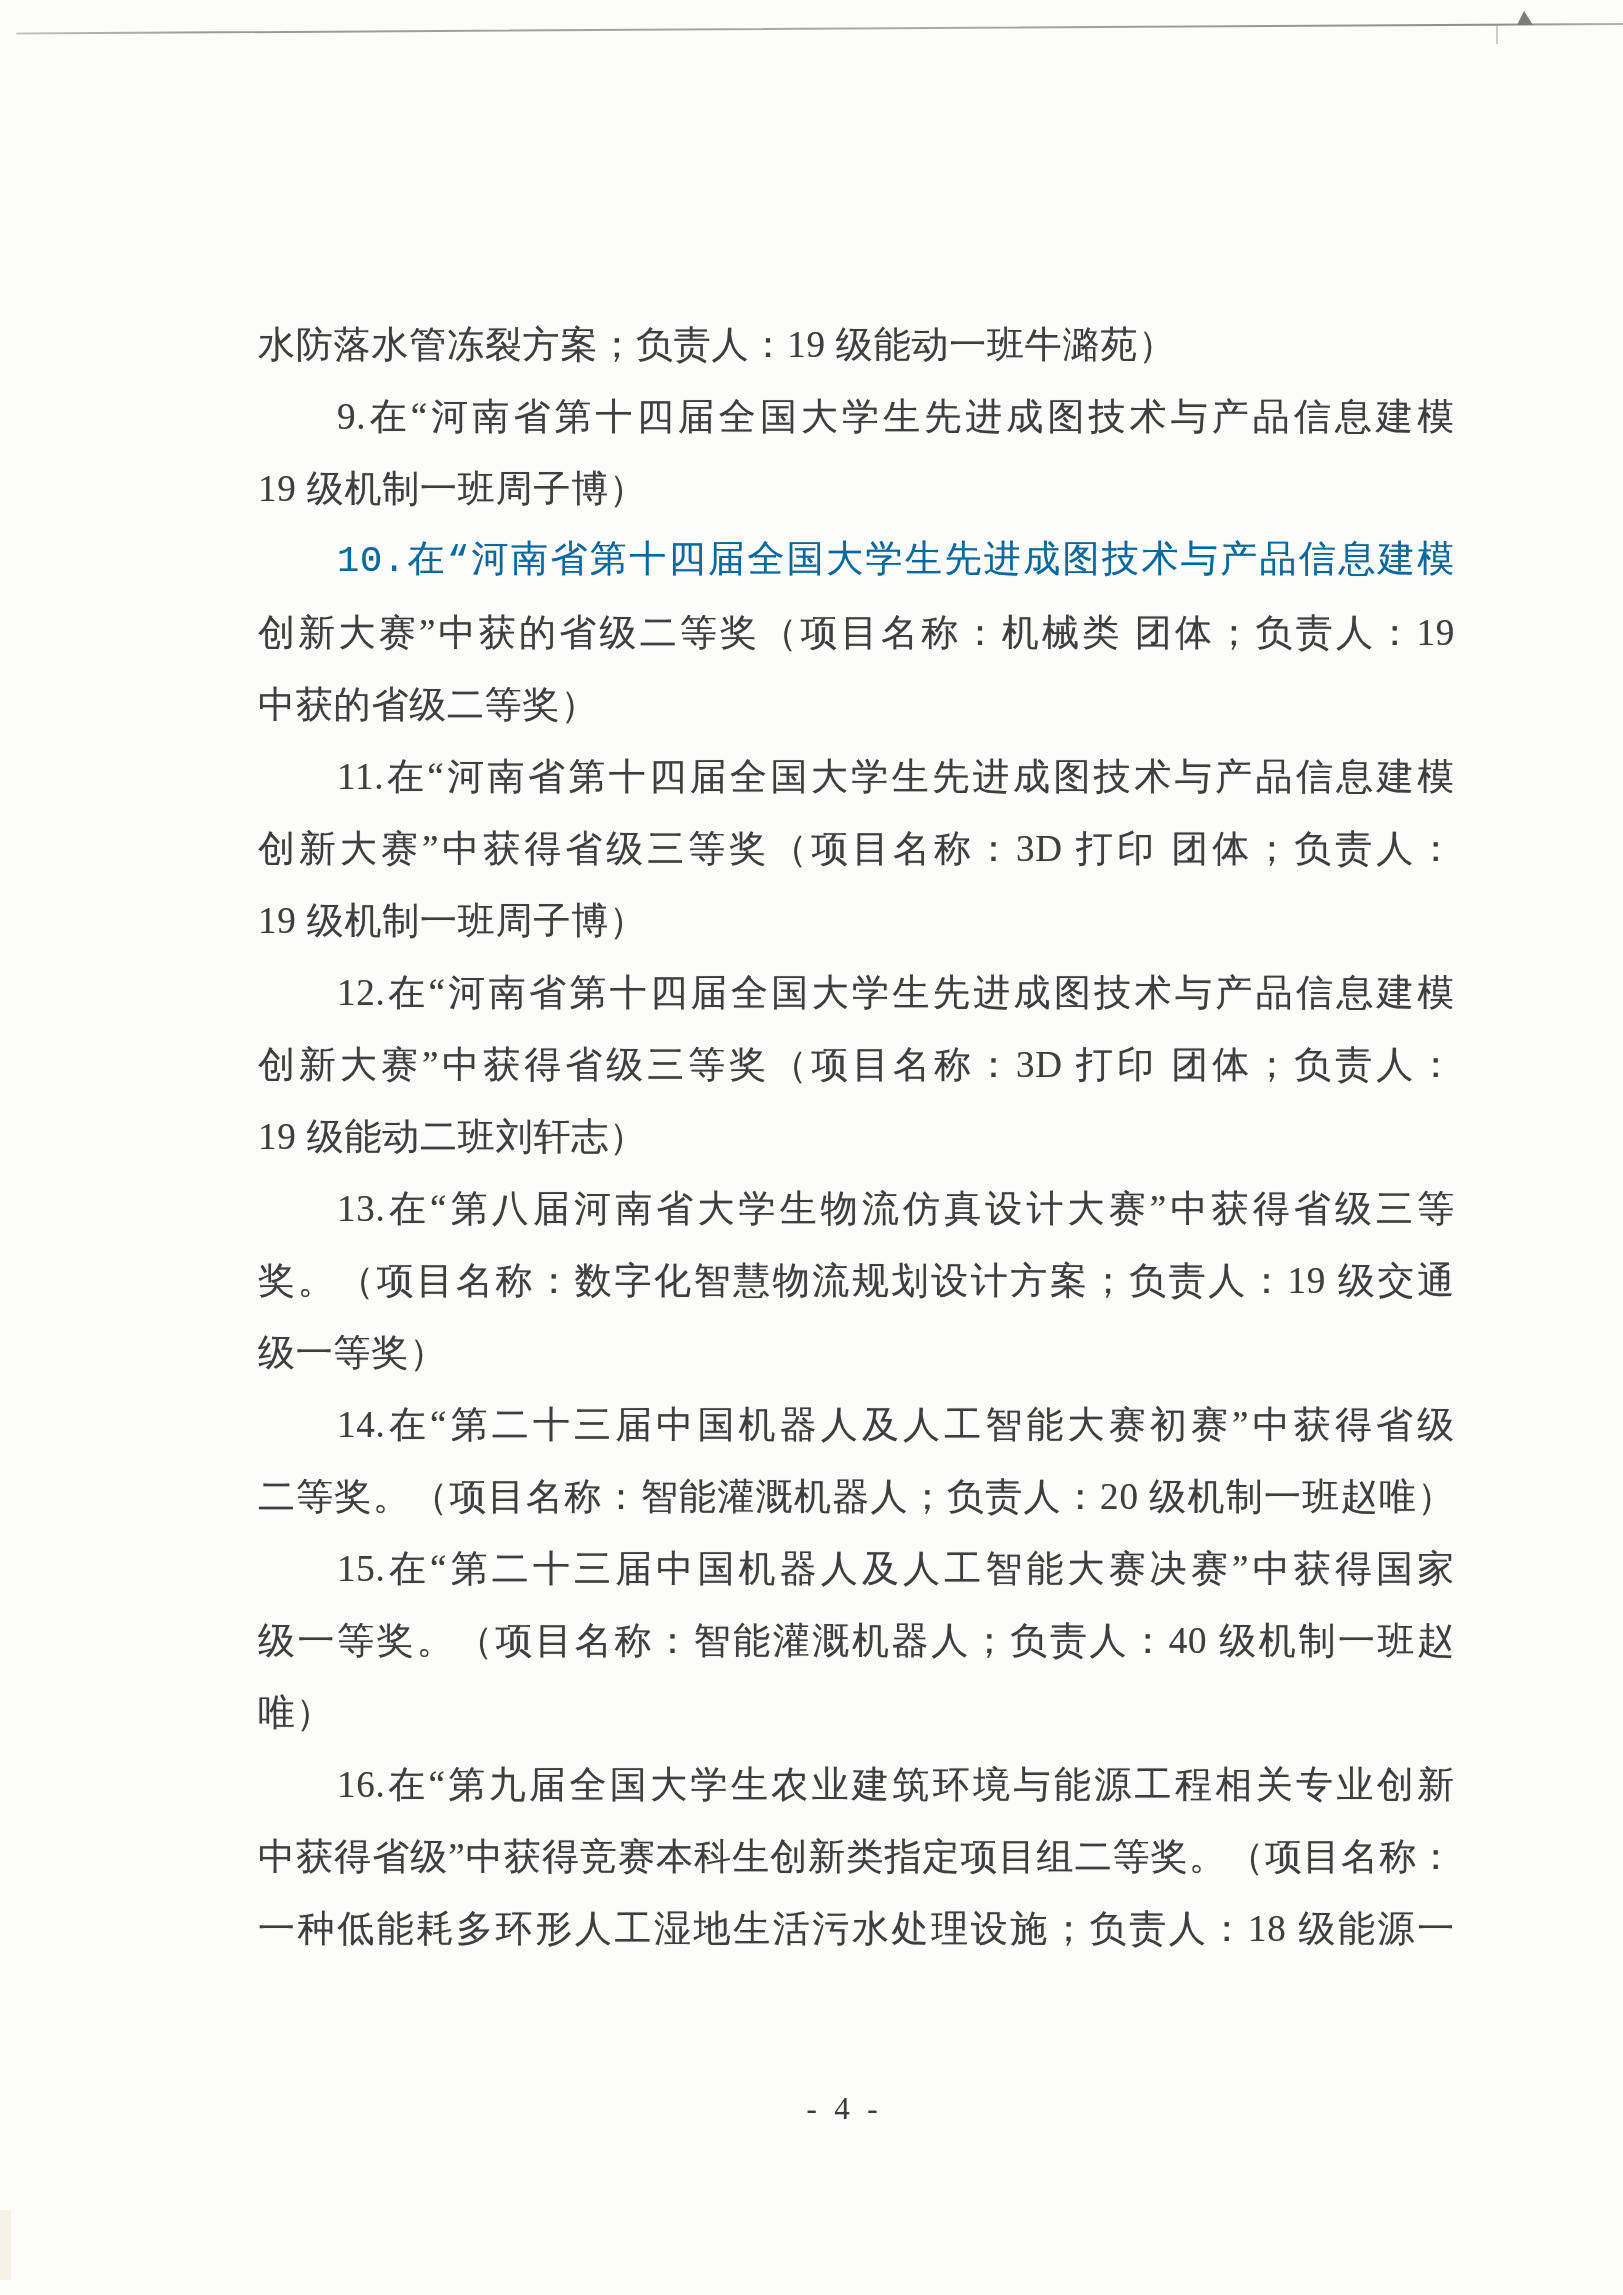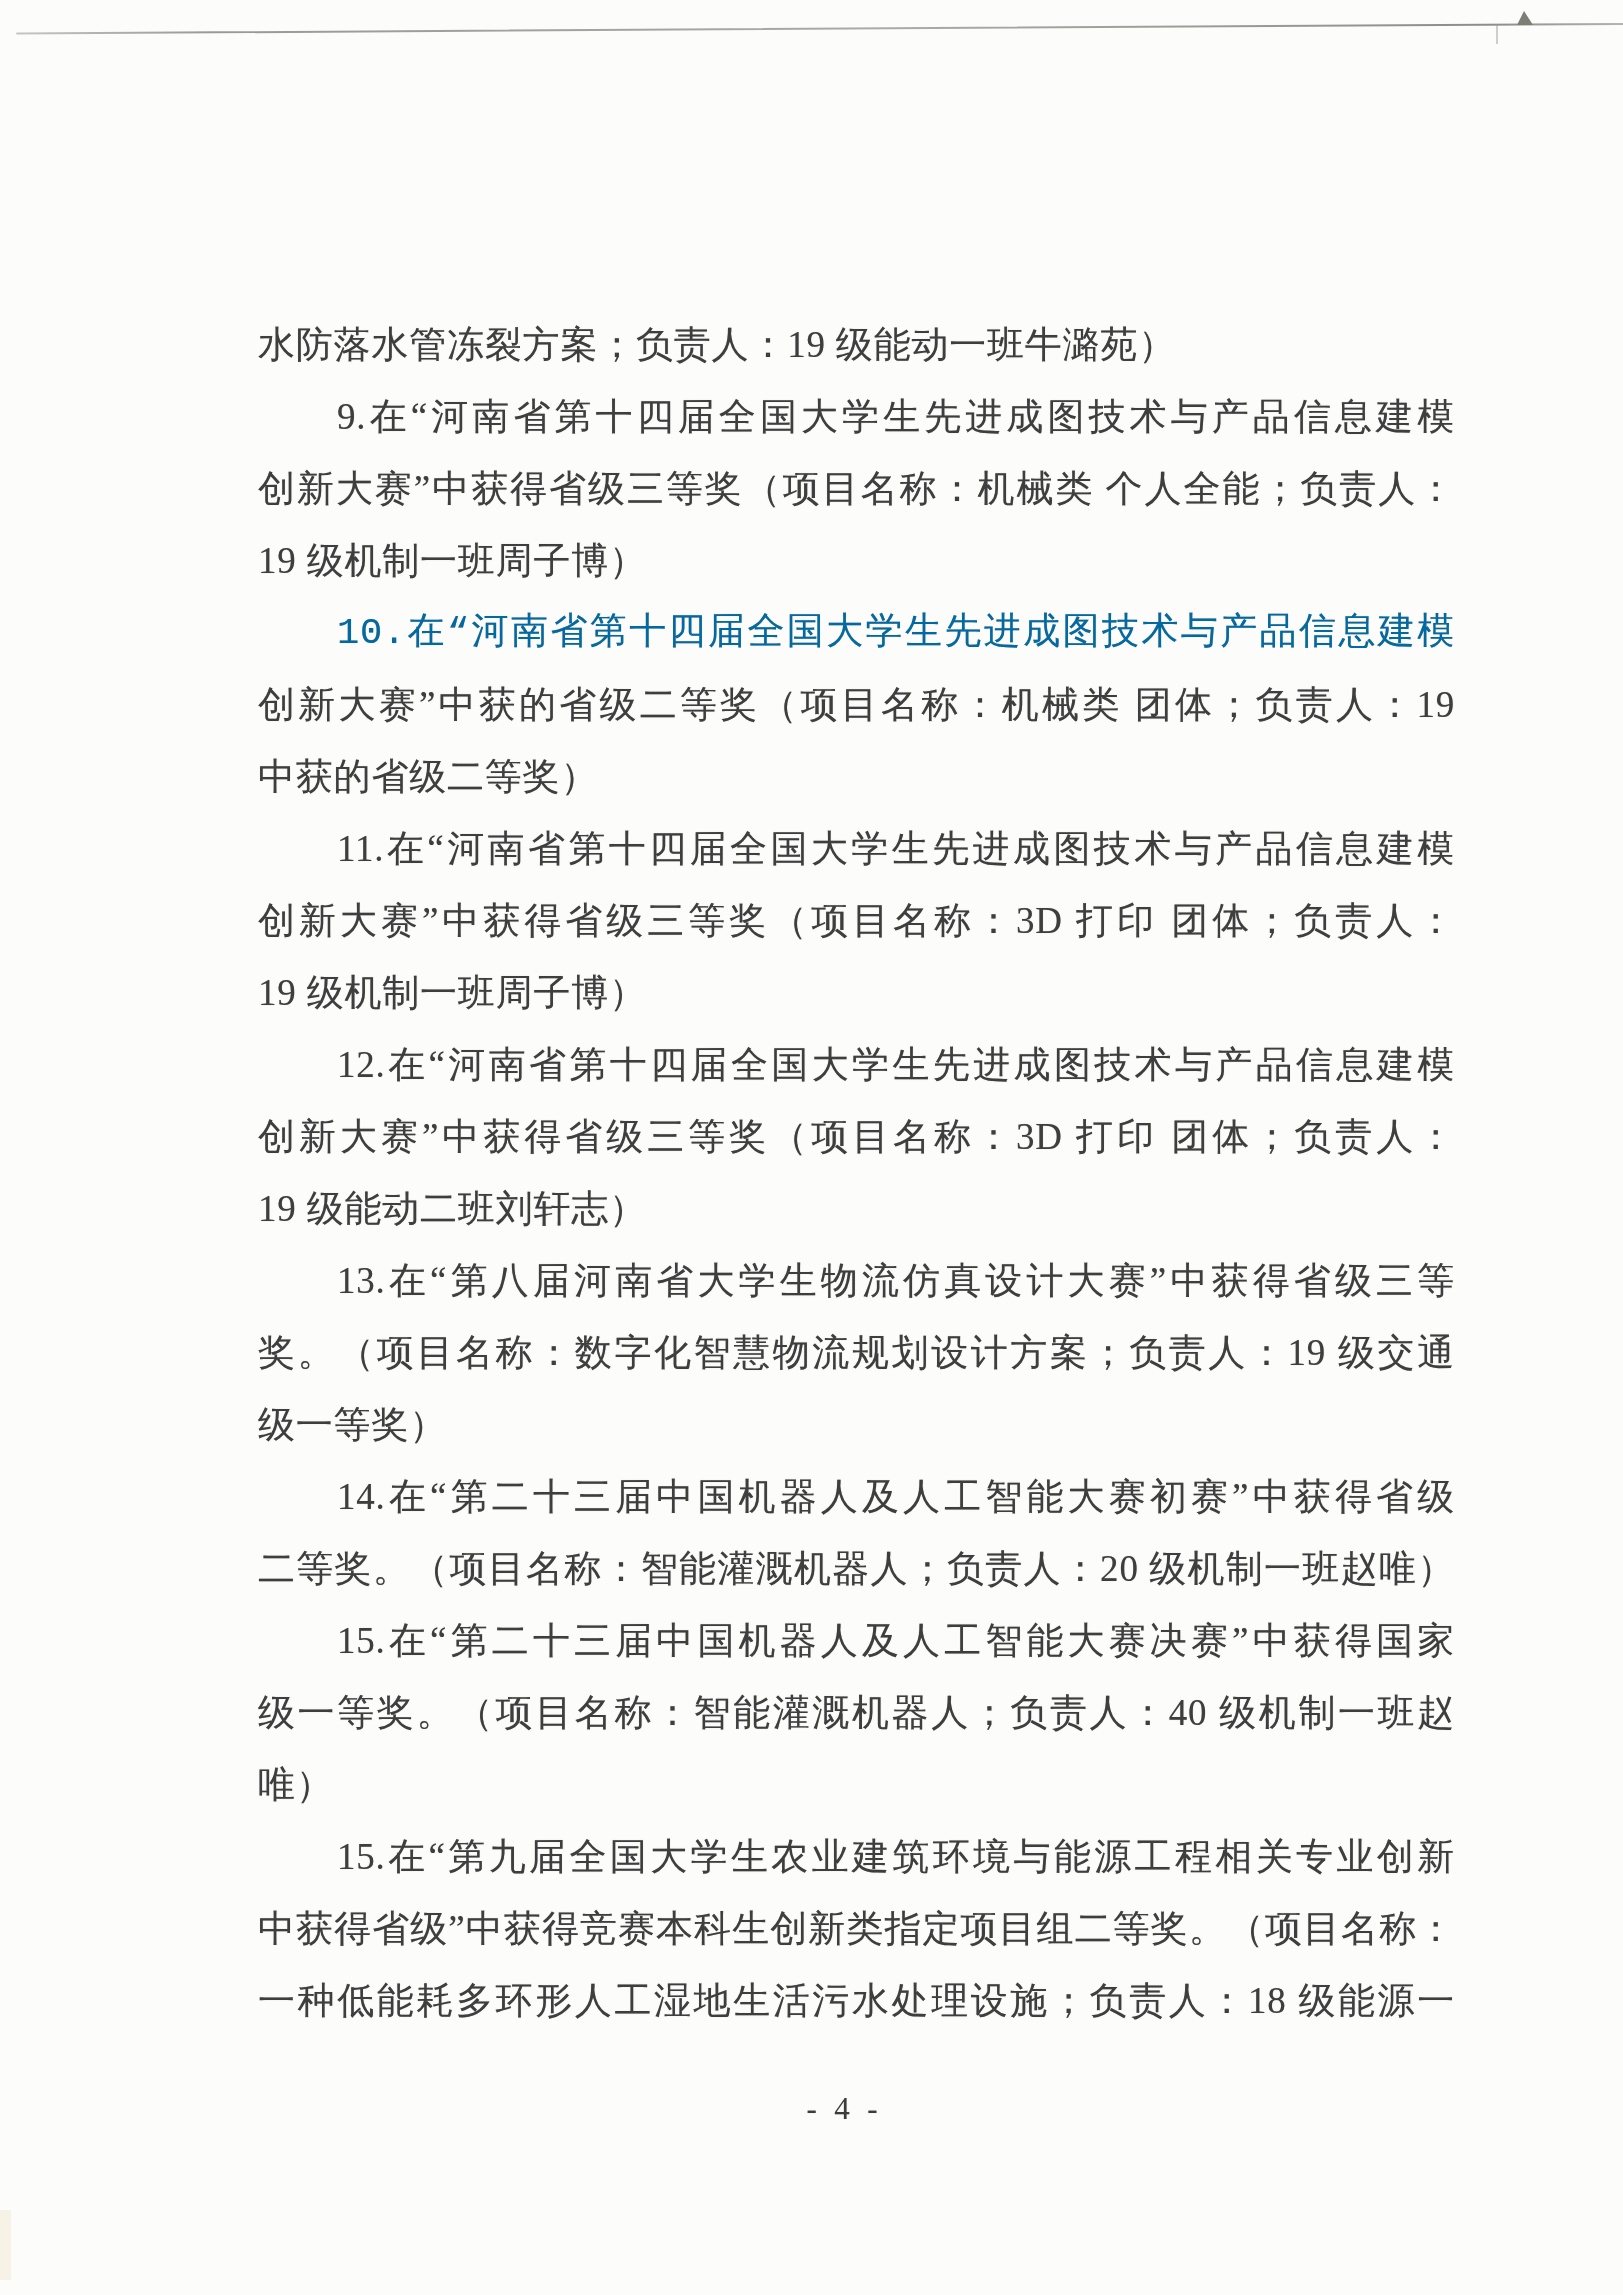--- a/index.html
+++ b/index.html
@@ -96,39 +96,38 @@
 
 <div class="page" style="background: rgb(252, 252, 251);">
   <div class="scan-line"></div>
   <div class="scan-bump"></div>
   <div class="scan-tick"></div>
   <div class="scan-smudge"></div>
 
   <div class="doc-body" id="doc-body">
       <div class="line" style="color: rgb(62, 62, 62);">水防落水管冻裂方案；负责人：19 级能动一班牛潞苑）</div>
       <div class="line indent fill" style="color: rgb(62, 62, 62);">9.在“河南省第十四届全国大学生先进成图技术与产品信息建模</div>
-      <div class="line fill" style="color: rgb(62, 62, 62);">创新大赛”中获得省级三等奖（项目名称：机械类 个人全能；负责人：</div>
       <div class="line" style="color: rgb(62, 62, 62);">19 级机制一班周子博）</div>
       <div class="line indent fill" style="color: #0369a1; font-family: Liberation Mono, monospace;">10.在“河南省第十四届全国大学生先进成图技术与产品信息建模</div>
       <div class="line fill" style="color: rgb(62, 62, 62);">创新大赛”中获的省级二等奖（项目名称：机械类 团体；负责人：19</div>
       <div class="line" style="color: rgb(62, 62, 62);">中获的省级二等奖）</div>
       <div class="line indent fill" style="color: rgb(62, 62, 62);">11.在“河南省第十四届全国大学生先进成图技术与产品信息建模</div>
       <div class="line fill" style="color: rgb(62, 62, 62);">创新大赛”中获得省级三等奖（项目名称：3D 打印 团体；负责人：</div>
       <div class="line" style="color: rgb(62, 62, 62);">19 级机制一班周子博）</div>
       <div class="line indent fill" style="color: rgb(62, 62, 62);">12.在“河南省第十四届全国大学生先进成图技术与产品信息建模</div>
       <div class="line fill" style="color: rgb(62, 62, 62);">创新大赛”中获得省级三等奖（项目名称：3D 打印 团体；负责人：</div>
       <div class="line" style="color: rgb(62, 62, 62);">19 级能动二班刘轩志）</div>
       <div class="line indent fill" style="color: rgb(62, 62, 62);">13.在“第八届河南省大学生物流仿真设计大赛”中获得省级三等</div>
       <div class="line fill" style="color: rgb(62, 62, 62);">奖。（项目名称：数字化智慧物流规划设计方案；负责人：19 级交通</div>
       <div class="line" style="color: rgb(62, 62, 62);">级一等奖）</div>
       <div class="line indent fill" style="color: rgb(62, 62, 62);">14.在“第二十三届中国机器人及人工智能大赛初赛”中获得省级</div>
       <div class="line fill" style="color: rgb(62, 62, 62);">二等奖。（项目名称：智能灌溉机器人；负责人：20 级机制一班赵唯）</div>
       <div class="line indent fill" style="color: rgb(62, 62, 62);">15.在“第二十三届中国机器人及人工智能大赛决赛”中获得国家</div>
       <div class="line fill" style="color: rgb(62, 62, 62);">级一等奖。（项目名称：智能灌溉机器人；负责人：40 级机制一班赵</div>
       <div class="line" style="color: rgb(62, 62, 62);">唯）</div>
-      <div class="line indent fill" style="color: rgb(62, 62, 62);">15.在“第九届全国大学生农业建筑环境与能源工程相关专业创新</div>
+      <div class="line indent fill" style="color: rgb(62, 62, 62);">16.在“第九届全国大学生农业建筑环境与能源工程相关专业创新</div>
       <div class="line fill" style="color: rgb(62, 62, 62);">中获得省级”中获得竞赛本科生创新类指定项目组二等奖。（项目名称：</div>
       <div class="line fill" style="color: rgb(62, 62, 62);">一种低能耗多环形人工湿地生活污水处理设施；负责人：18 级能源一</div>
     </div>
 
   <div class="footer">- 4 -</div>
 </div>
 
 
 </body></html>

